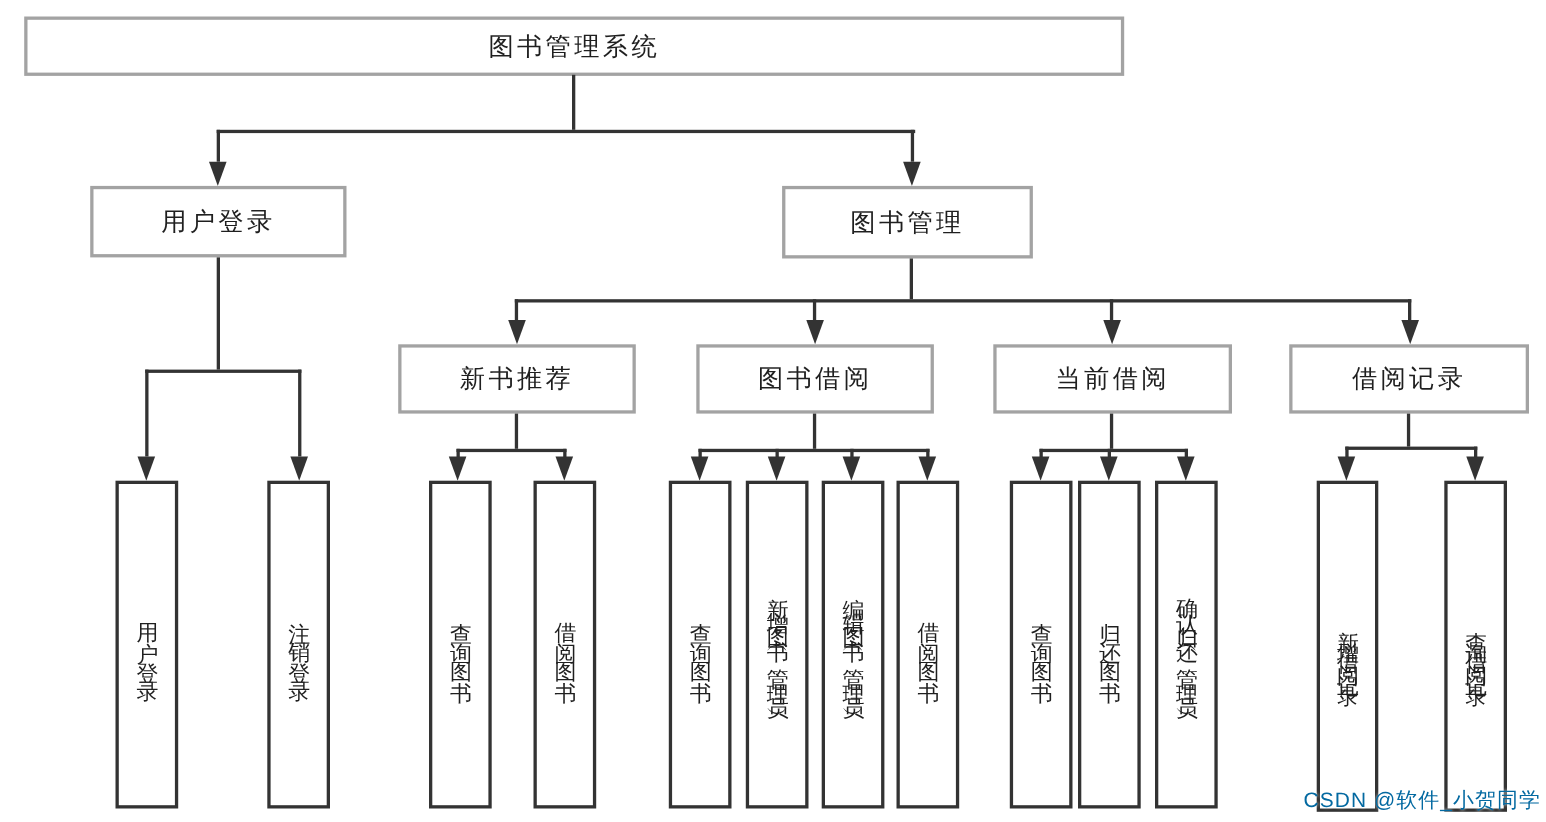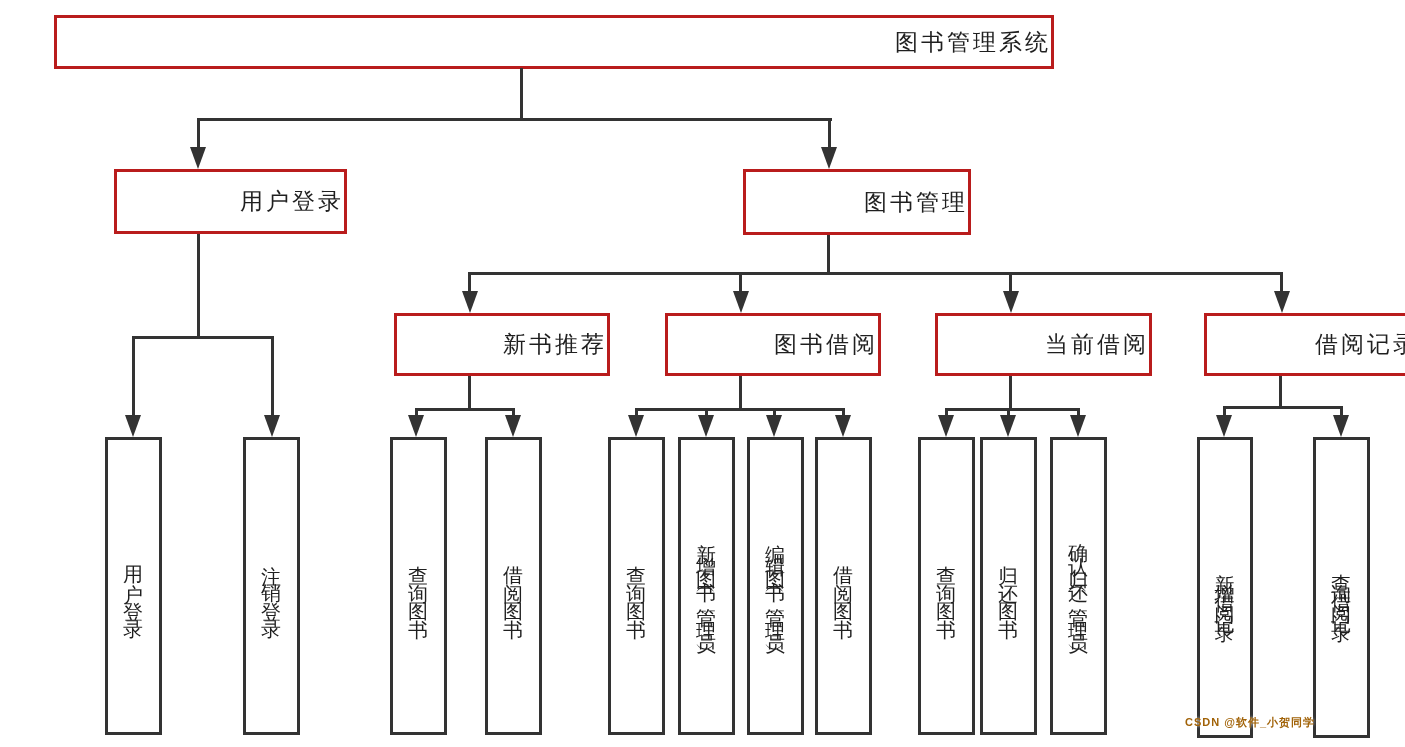--- a/index.html
+++ b/index.html
@@ -3,22 +3,22 @@
 <meta charset="utf-8">
 <style>
   html,body{margin:0;padding:0;background:#ffffff;}
   .stage{
     position:relative;width:1405px;height:747px;background:#ffffff;overflow:hidden;
     font-family:"Liberation Sans","DejaVu Sans",sans-serif;color:#1f1f1f;
   }
   
   .hbox{
     position:absolute;box-sizing:border-box;background:#ffffff;
-    border:3px solid #b91c1c;display:flex;align-items:center;justify-content:flex-end;
-    font-size:23px;letter-spacing:3px;white-space:nowrap;margin-left:32px;
+    border:3px solid #a3a3a3;display:flex;align-items:center;justify-content:center;
+    font-size:23px;letter-spacing:3px;white-space:nowrap;
   }
   
   .vbox{
     position:absolute;box-sizing:border-box;background:#ffffff;
     border:3px solid #333333;width:57px;top:437px;height:298px;
     display:flex;align-items:center;justify-content:center;
   }
   .vtext{
     writing-mode:vertical-rl;text-orientation:mixed;
     font-size:20px;line-height:1;white-space:nowrap;
@@ -28,23 +28,22 @@
   .v-long{letter-spacing:13px;}
   
   .seg{position:absolute;background:#333333;}
   .arr{
     position:absolute;width:0;height:0;
     border-left:8px solid transparent;border-right:8px solid transparent;
     border-top:22px solid #333333;
   }
   .watermark{
     position:absolute;left:1185px;top:715px;z-index:5;
-    font-size:11px;color:#a16207;letter-spacing:1px;white-space:nowrap;
+    font-size:19px;color:#0369a1;letter-spacing:1px;white-space:nowrap;
     text-shadow:0 0 3px #ffffff;
-    font-weight:bold;
   }
 </style>
 </head>
 <body>
 
 <div class="stage">
 
   <div class="hbox" style="left:22px;top:15px;width:1000px;height:54px">
     <span>图书管理系统</span>
   </div>

